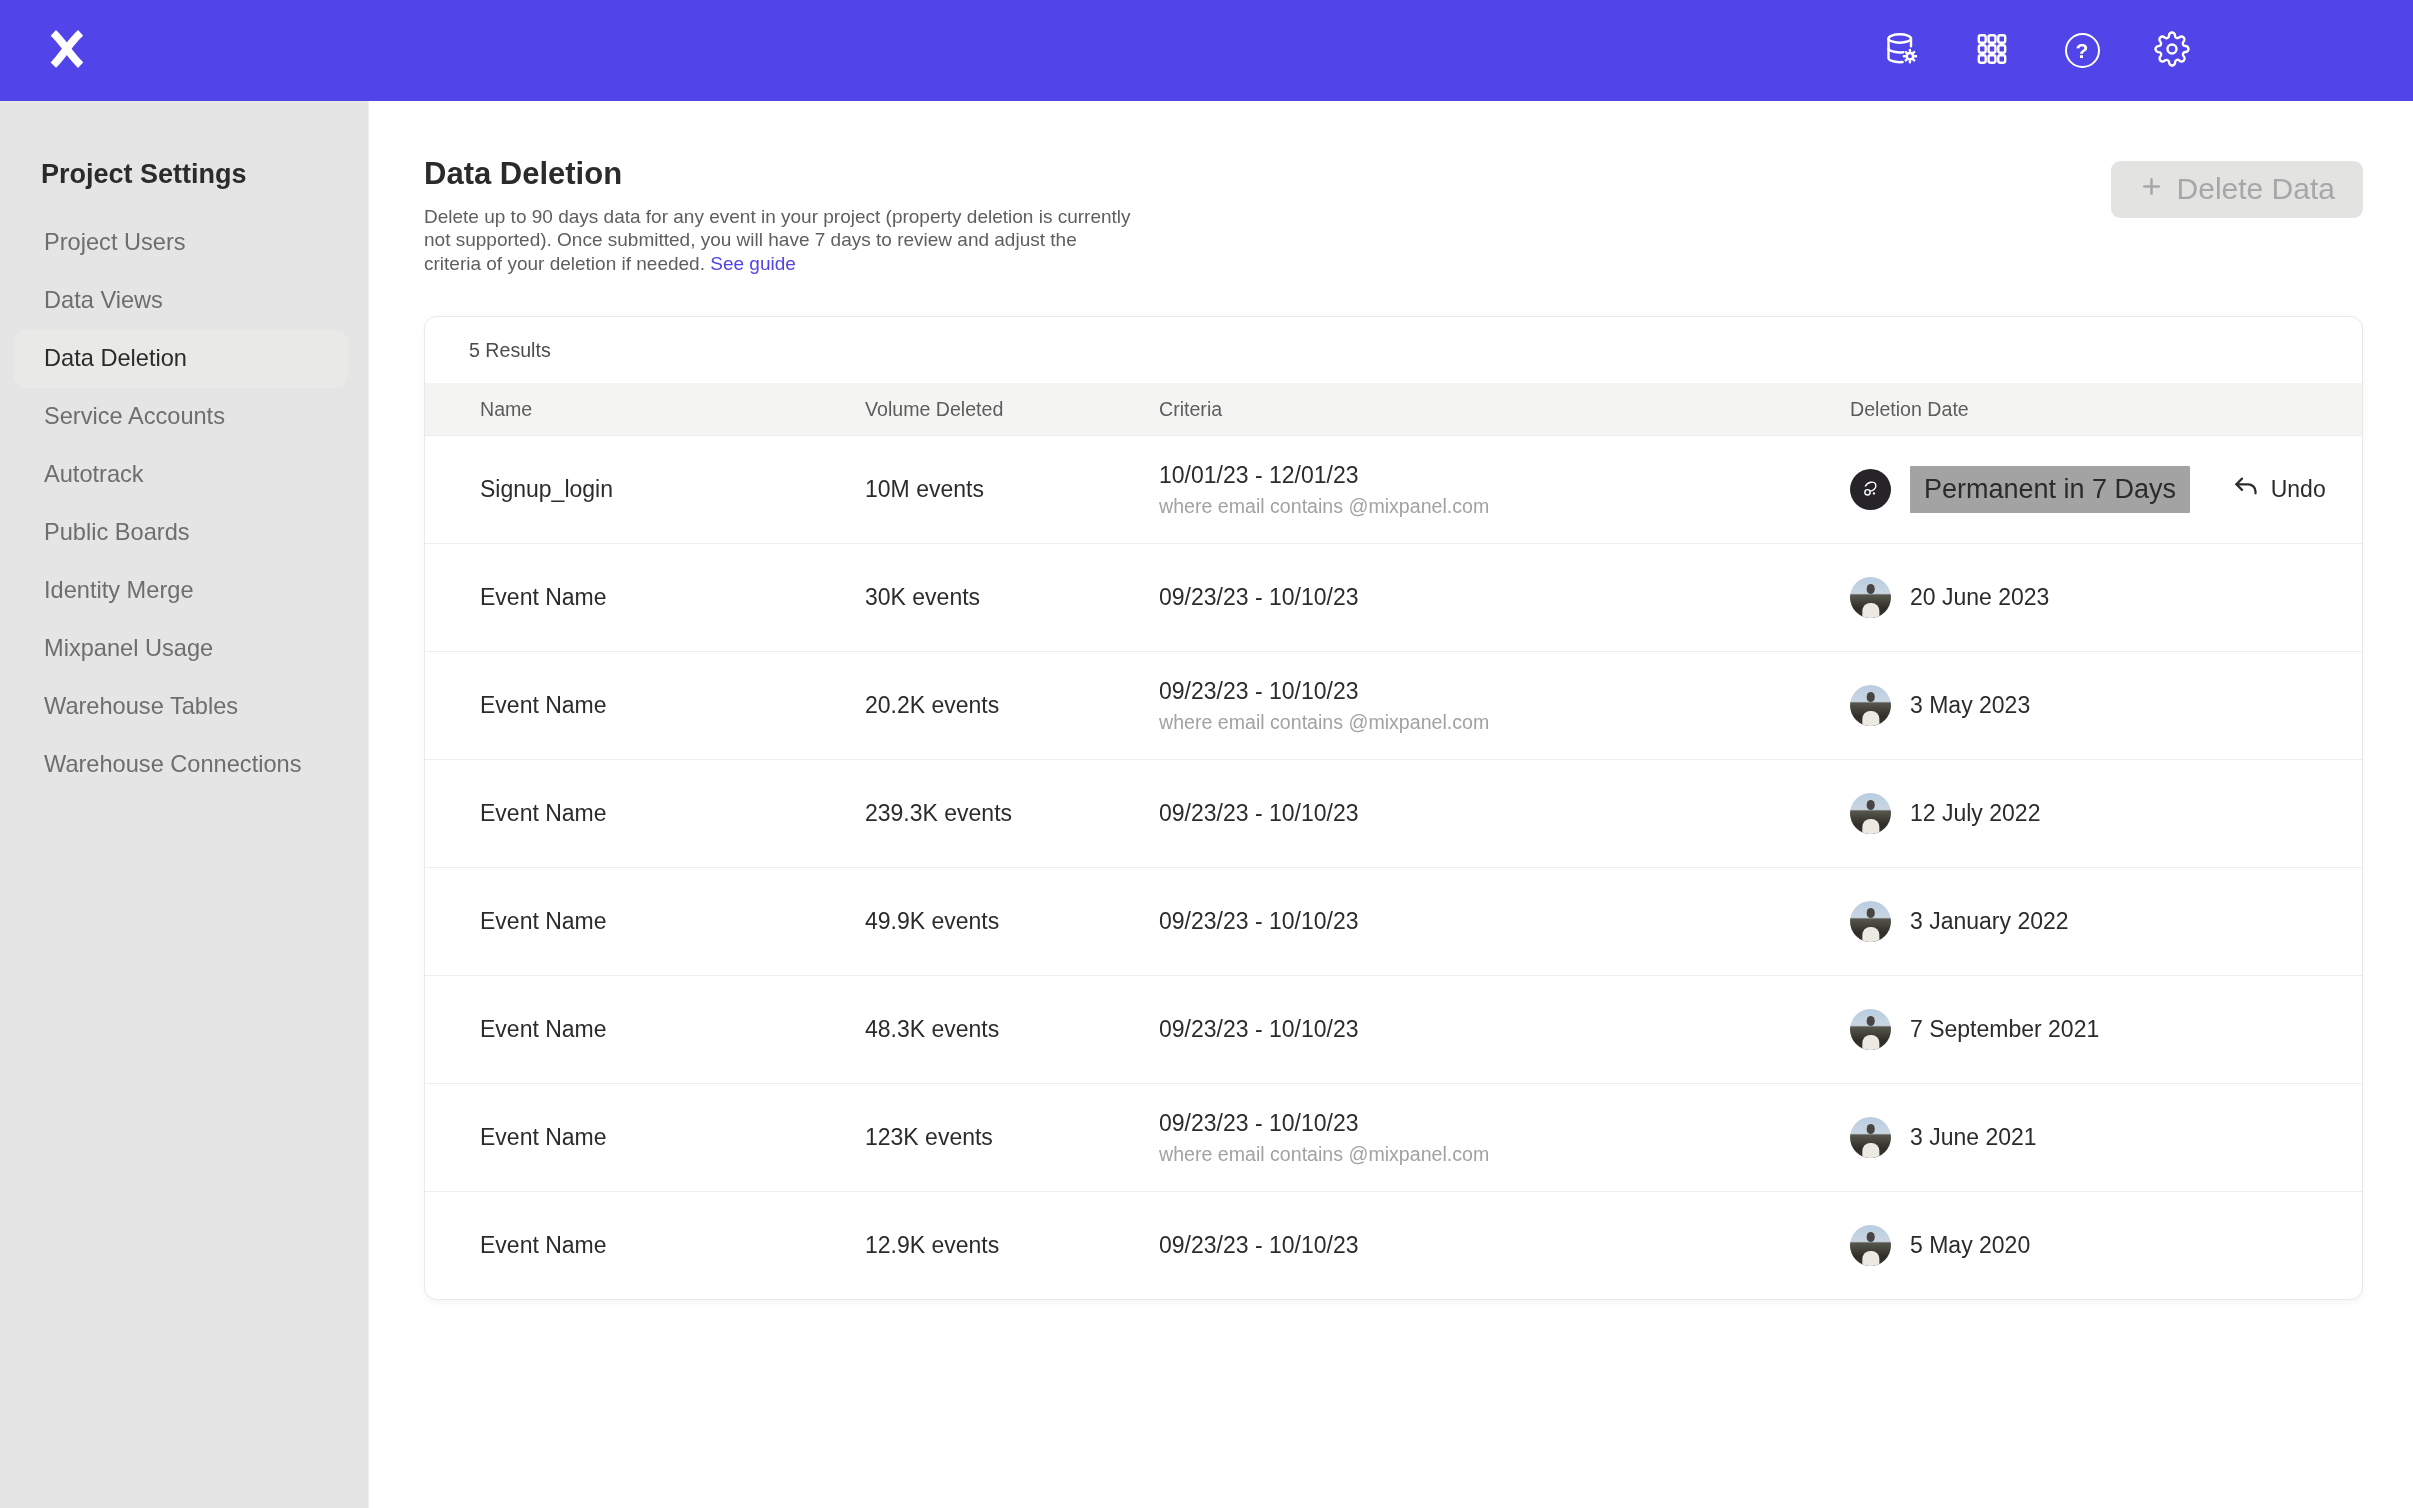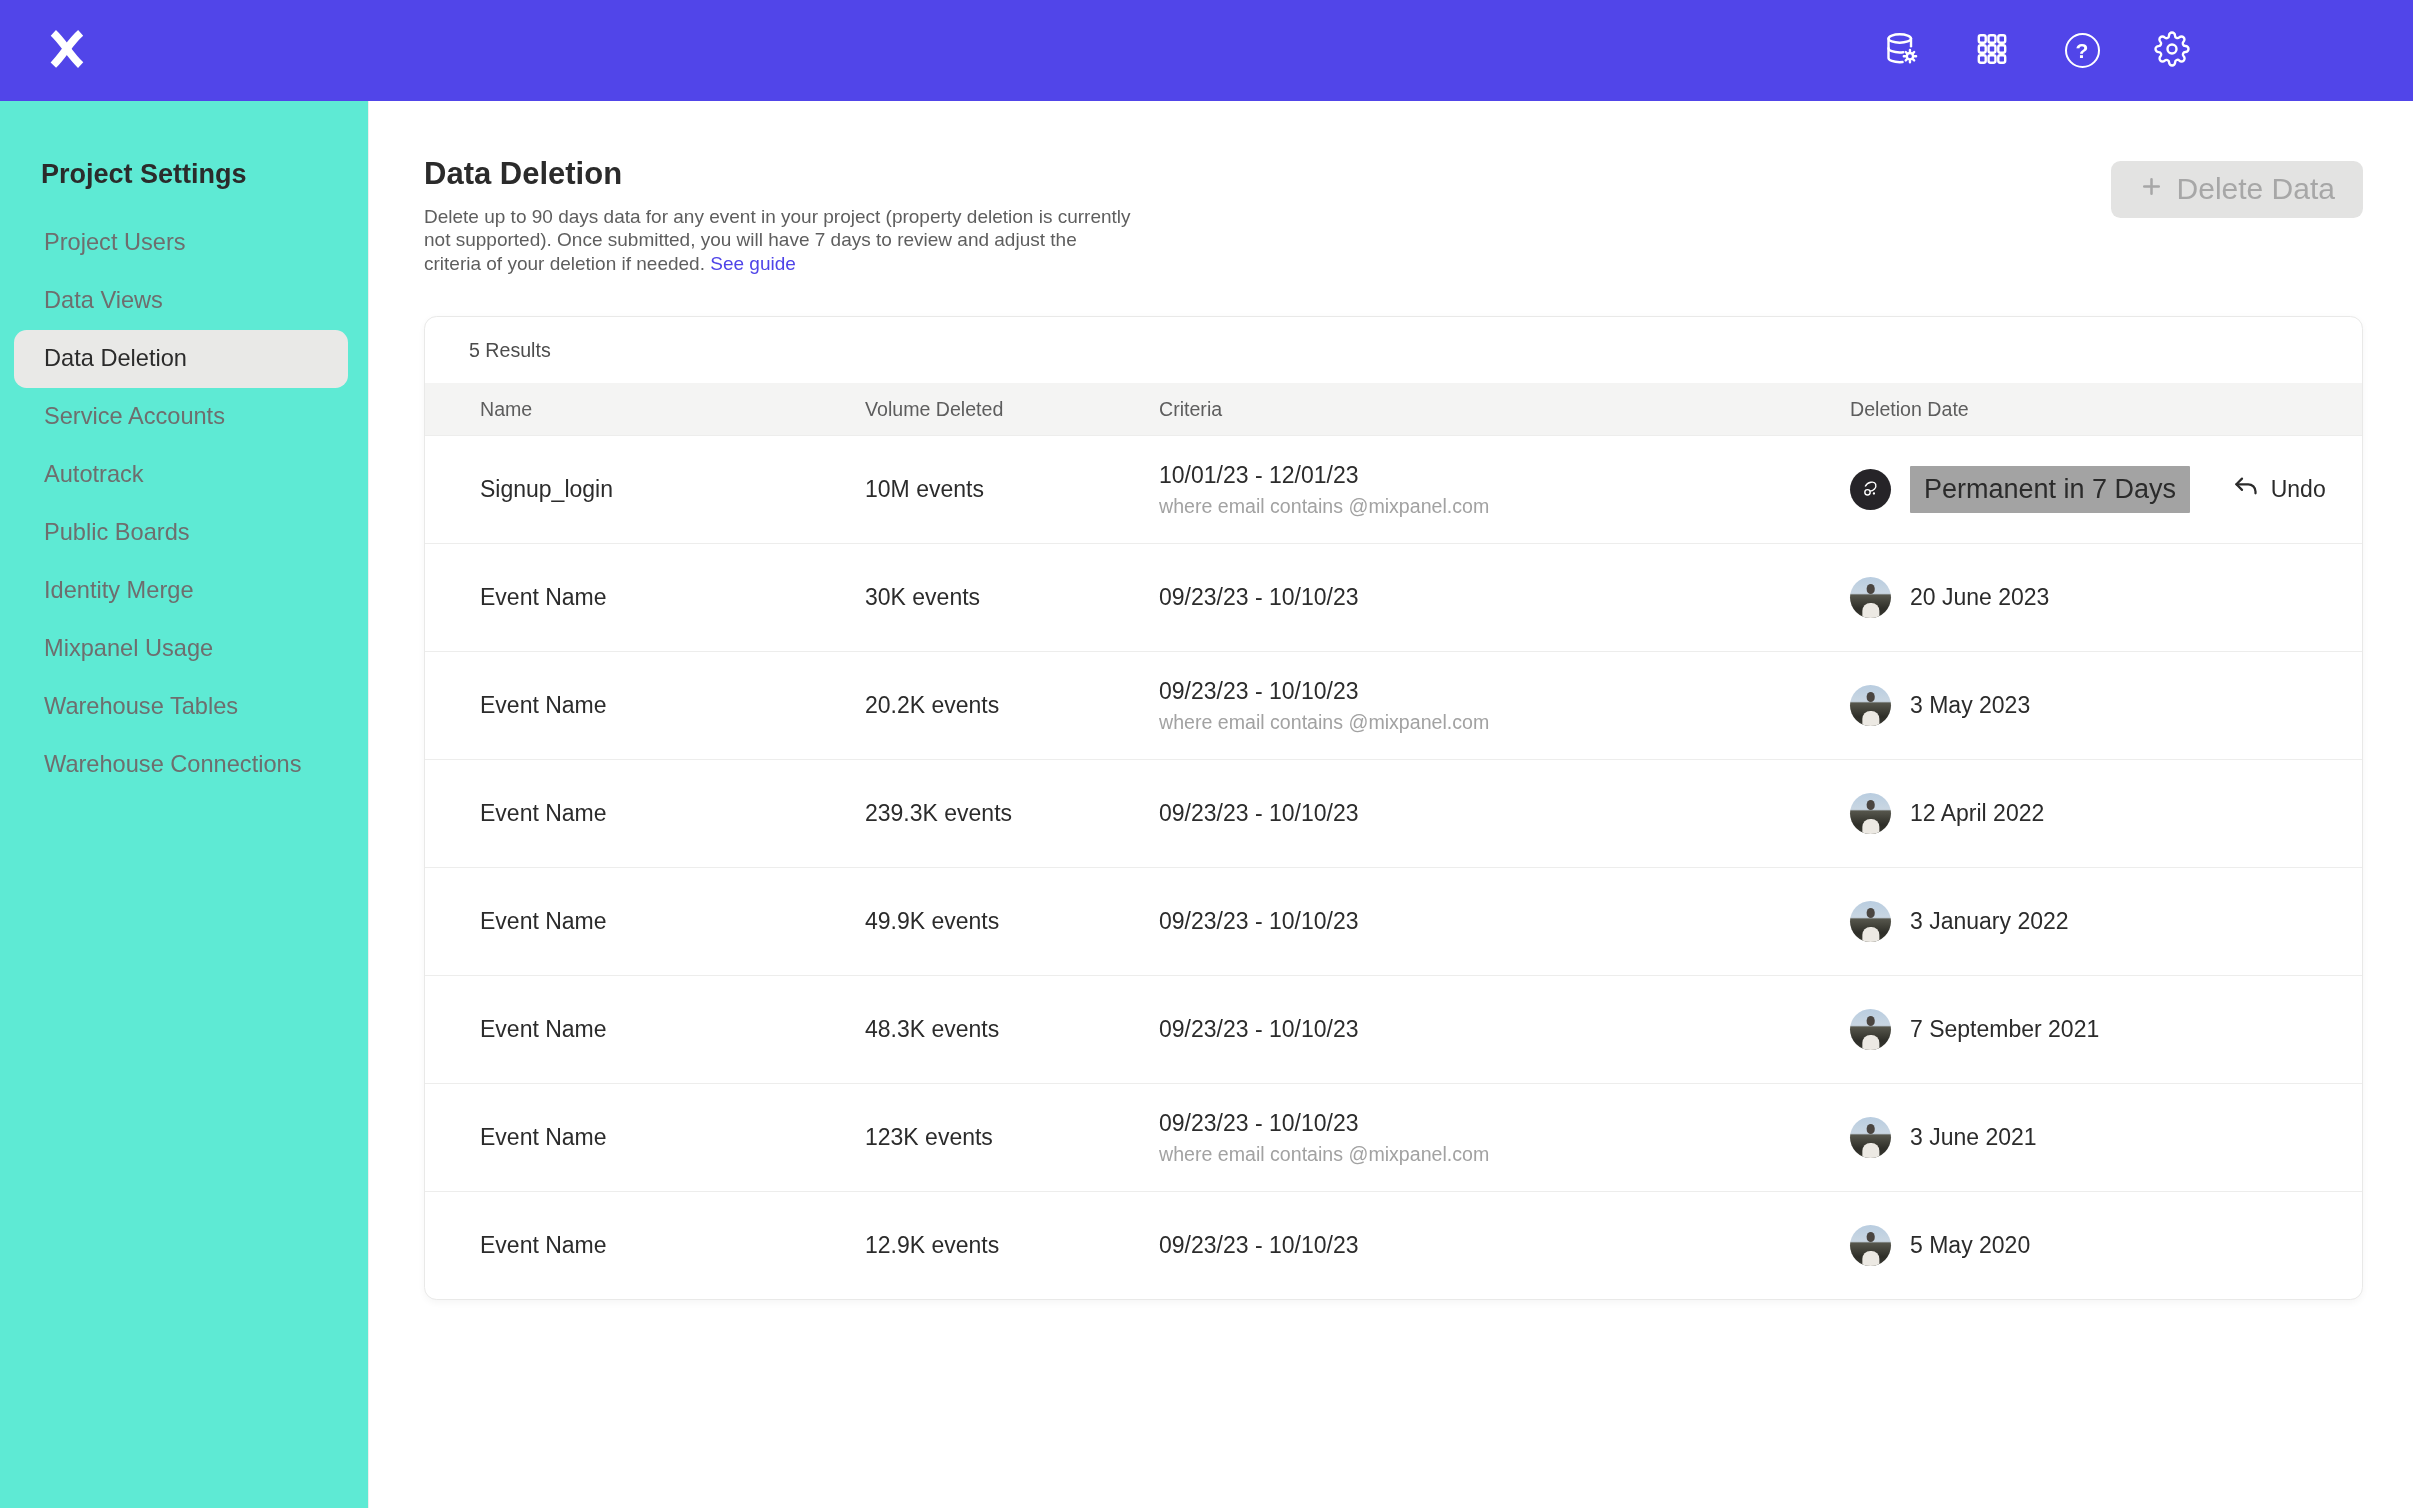--- a/index.html
+++ b/index.html
@@ -18,21 +18,21 @@
   .tb-btn svg { width:36px; height:36px; stroke:#ffffff; fill:none;
                 stroke-width:1.6; stroke-linecap:round; stroke-linejoin:round; }
   .help-circle { width:35px; height:35px; border:2.4px solid #ffffff; border-radius:50%;
                  display:flex; align-items:center; justify-content:center;
                  color:#ffffff; font-size:21px; font-weight:bold; }
 
   
   .body-row { flex:1; display:flex; min-height:0; }
 
   
-  .sidebar { width:369px; flex:0 0 369px; background:#5eead4; border-right:0.8px solid #eeeeec;
+  .sidebar { width:369px; flex:0 0 369px; background:#e5e5e5; border-right:0.8px solid #eeeeec;
              padding-top:58px; }
   .sidebar h1 { font-size:27px; font-weight:bold; color:#2b2b2b; padding-left:41px; }
   .nav { margin-top:23.6px; }
   .nav-item { height:58px; display:flex; align-items:center; padding-left:30px;
               margin:0 20.4px 0 14px; font-size:23.6px; color:#6e6e6e; cursor:pointer;
               border-radius:12.6px; }
   .nav-item.active { background:#e9e9e7; color:#2b2b2b; font-weight:500; }
 
   
   .main { flex:1; padding:55px 50px 0 55px; min-width:0; }
@@ -234,21 +234,21 @@
 
         <div class="trow">
           <div>Event Name</div>
           <div>239.3K events</div>
           <div>
             <div>09/23/23 - 10/10/23</div>
 
           </div>
           <div class="datecell">
             <span class="avatar avatar--photo"></span>
-            <span>12 April 2022</span>
+            <span>12 July 2022</span>
           </div>
         </div>
 
         <div class="trow">
           <div>Event Name</div>
           <div>49.9K events</div>
           <div>
             <div>09/23/23 - 10/10/23</div>
 
           </div>

